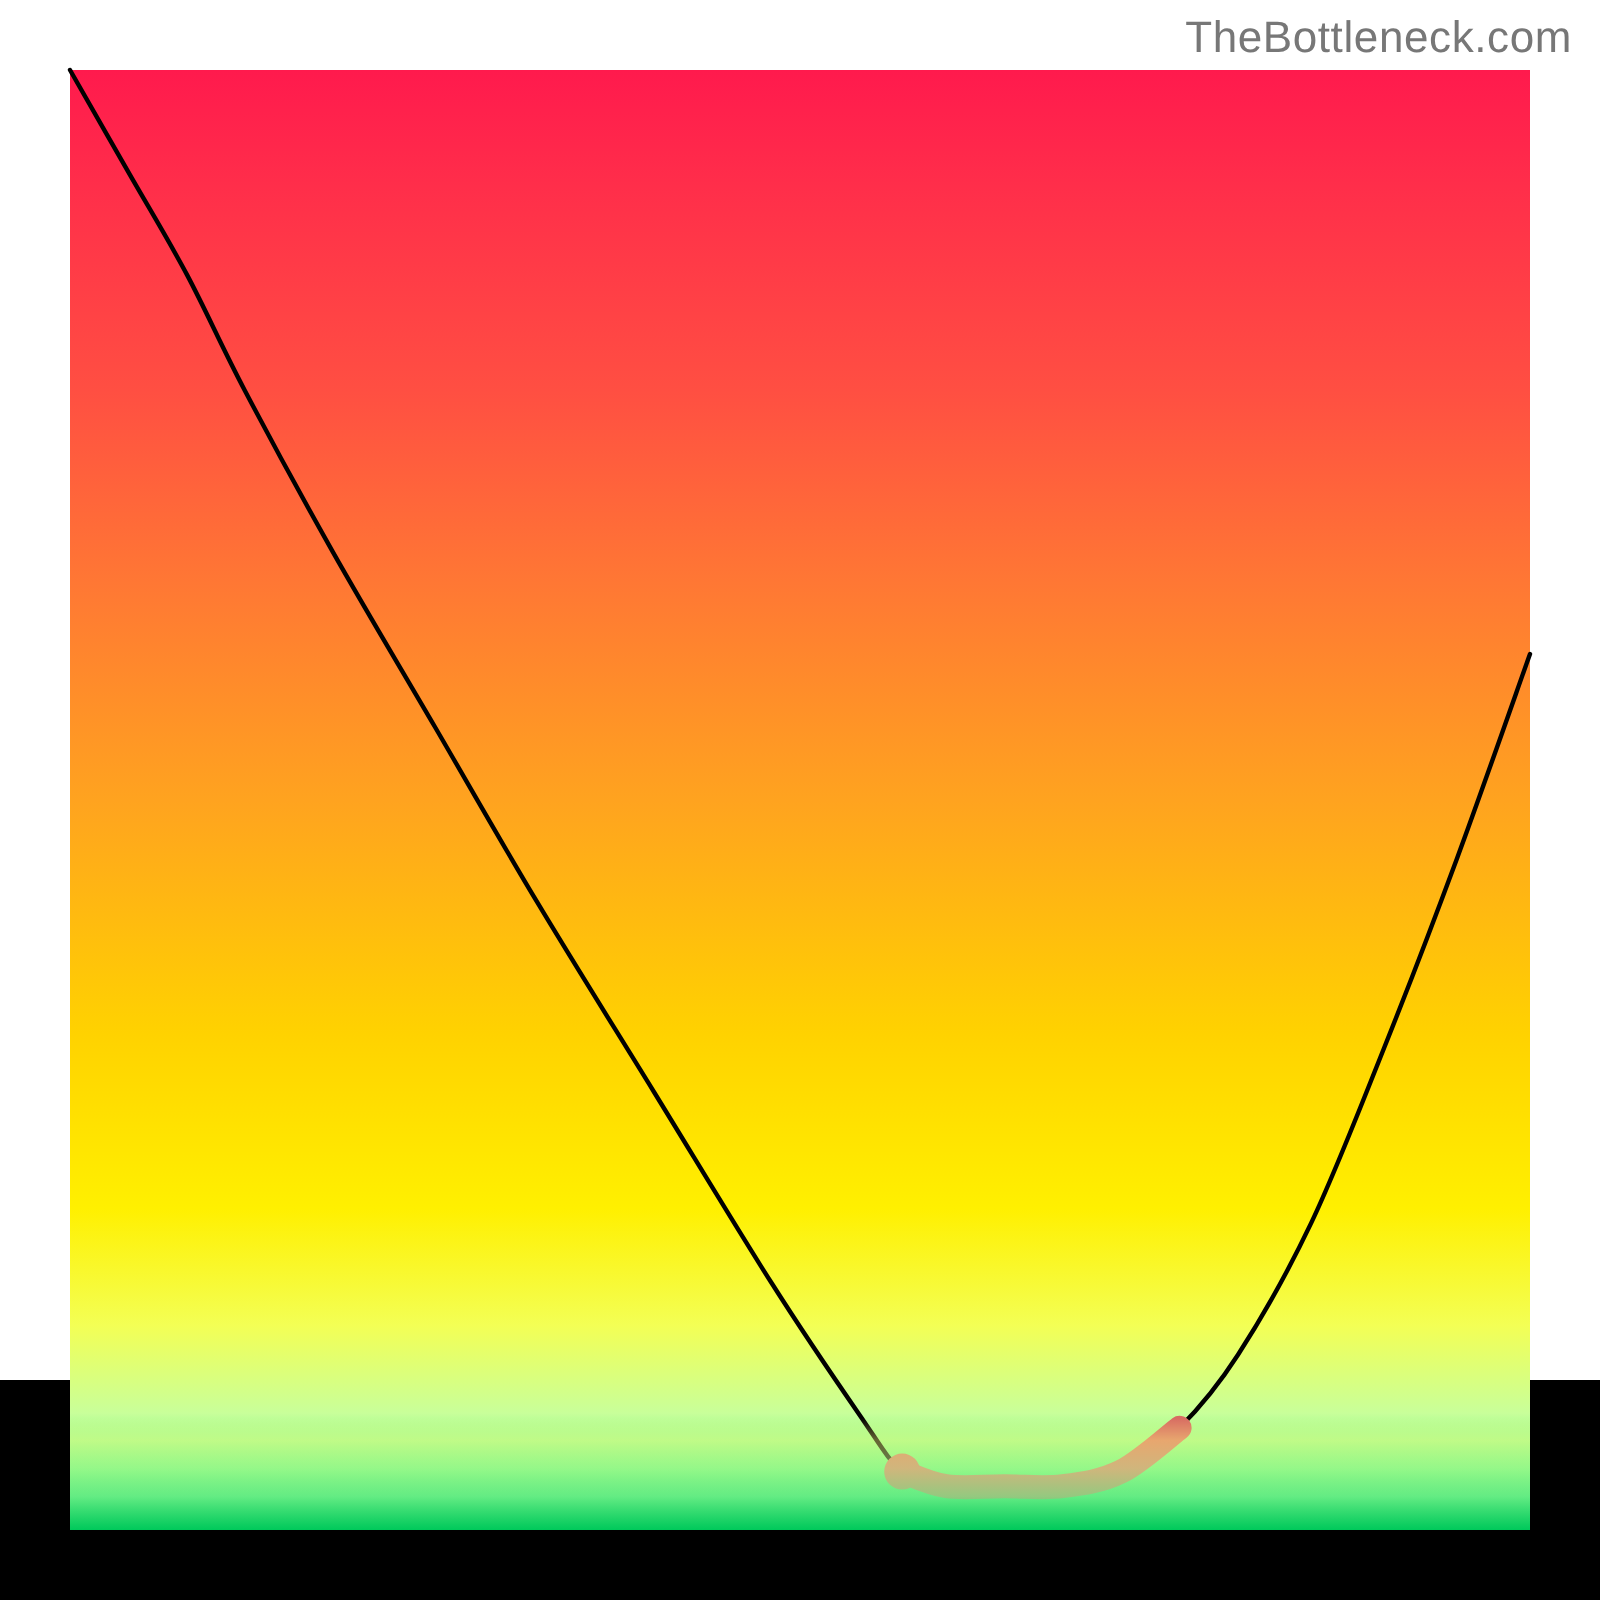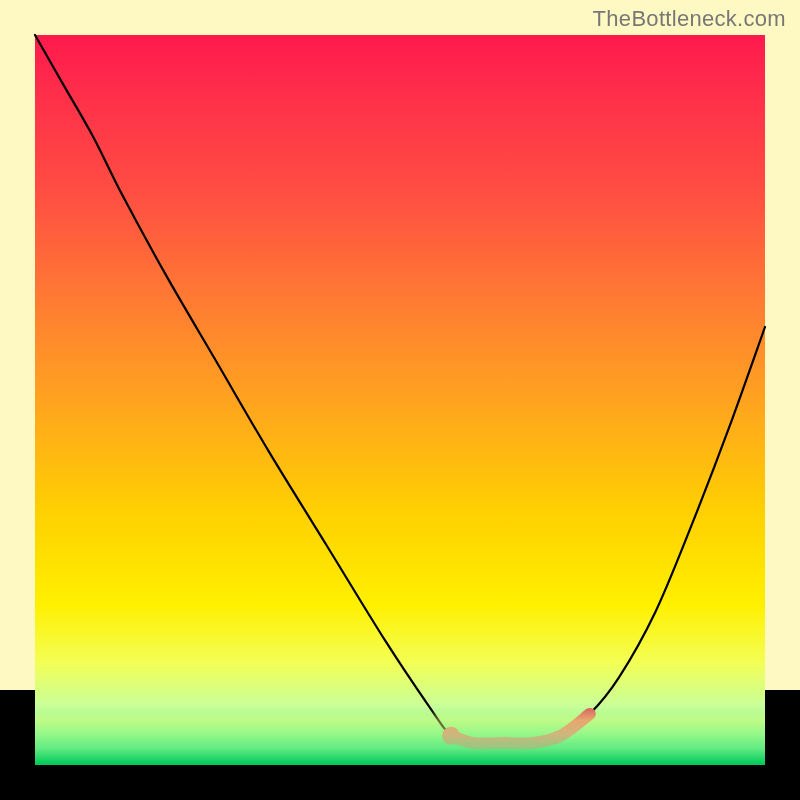--- a/index.html
+++ b/index.html
@@ -8,21 +8,21 @@
     width: 800px;
     height: 800px;
     background: #000;
     overflow: hidden;
     font-family: Arial, Helvetica, sans-serif;
   }
   .frame {
     position: relative;
     width: 800px;
     height: 690px;
-    background: #fef9c3;
+    background: #ffffff;
   }
   .plot-area {
     position: absolute;
     left: 35px;
     top: 35px;
     width: 730px;
     height: 730px;
     
     background: linear-gradient(
       to bottom,

